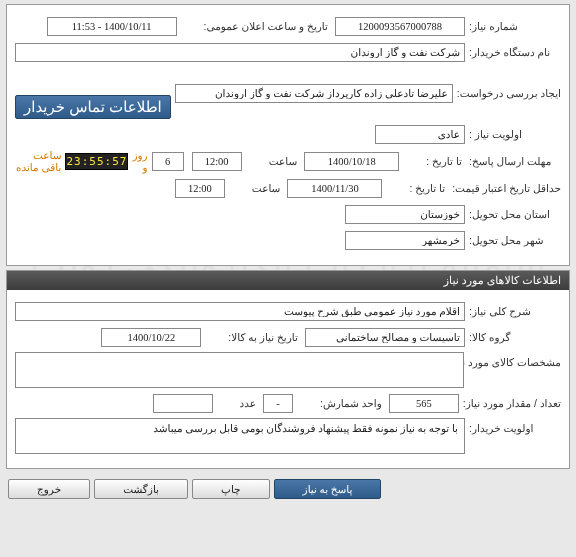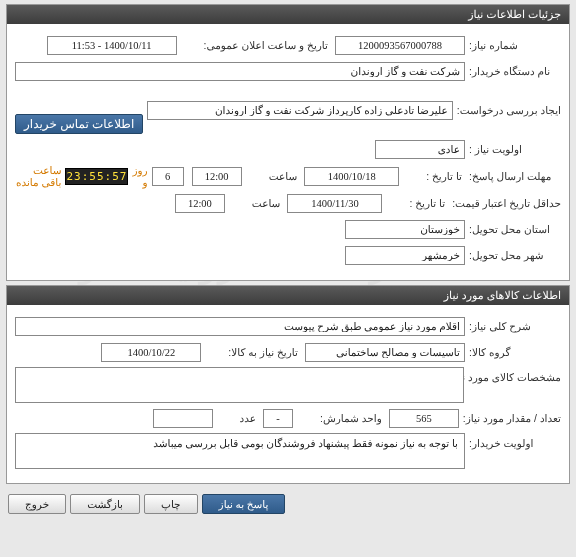--- a/index.html
+++ b/index.html
@@ -95,21 +95,21 @@
   padding: 3px 6px;
   font-size: 10.5px;
   font-family: Tahoma;
   text-align: right;
   color: #222;
   resize: none;
 }
 .link-btn {
   background: linear-gradient(#4a77a8, #2f5b8a);
   color: #fff;
-  font-size: 12px;
+  font-size: 15px;
   padding: 2px 8px;
   border: 1px solid #234565;
   border-radius: 2px;
   cursor: pointer;
   white-space: nowrap;
   margin-top: 28px;
 }
 .countdown {
   background: #222;
   color: #ffe13a;
@@ -127,21 +127,21 @@
   display: flex;
   justify-content: flex-start;
   gap: 4px;
   padding: 6px 8px;
   direction: ltr;
 }
 .btn {
   background: linear-gradient(#fefefe, #dcdcdc);
   border: 1px solid #888;
   border-radius: 2px;
-  padding: 3px 16px;
+  padding: 3px 28px;
   font-size: 10.5px;
   font-family: Tahoma;
   cursor: pointer;
   color: #222;
 }
 .btn-primary {
   background: linear-gradient(#4a77a8, #2f5b8a);
   color: #fff;
   border-color: #234565;
 }
@@ -149,21 +149,20 @@
 </style>
 </head>
 <body>
 
 <div class="watermark">
   <div>سامانه تدارکات الکترونیکی دولت</div>
   <div class="sub">۰۲۱-۸۸۲۴۹۶۷۰-۵</div>
 </div>
 
 <div class="panel">
-  <div class="header-bar">جزئیات اطلاعات نیاز</div>
   <div class="panel-body">
 
     <div class="row">
       <span class="label">شماره نیاز:</span>
       <input class="field" style="width: 130px;" value="1200093567000788">
       <span class="label-inline">تاریخ و ساعت اعلان عمومی:</span>
       <input class="field" style="width: 130px;" value="1400/10/11 - 11:53">
     </div>
 
     <div class="row">

